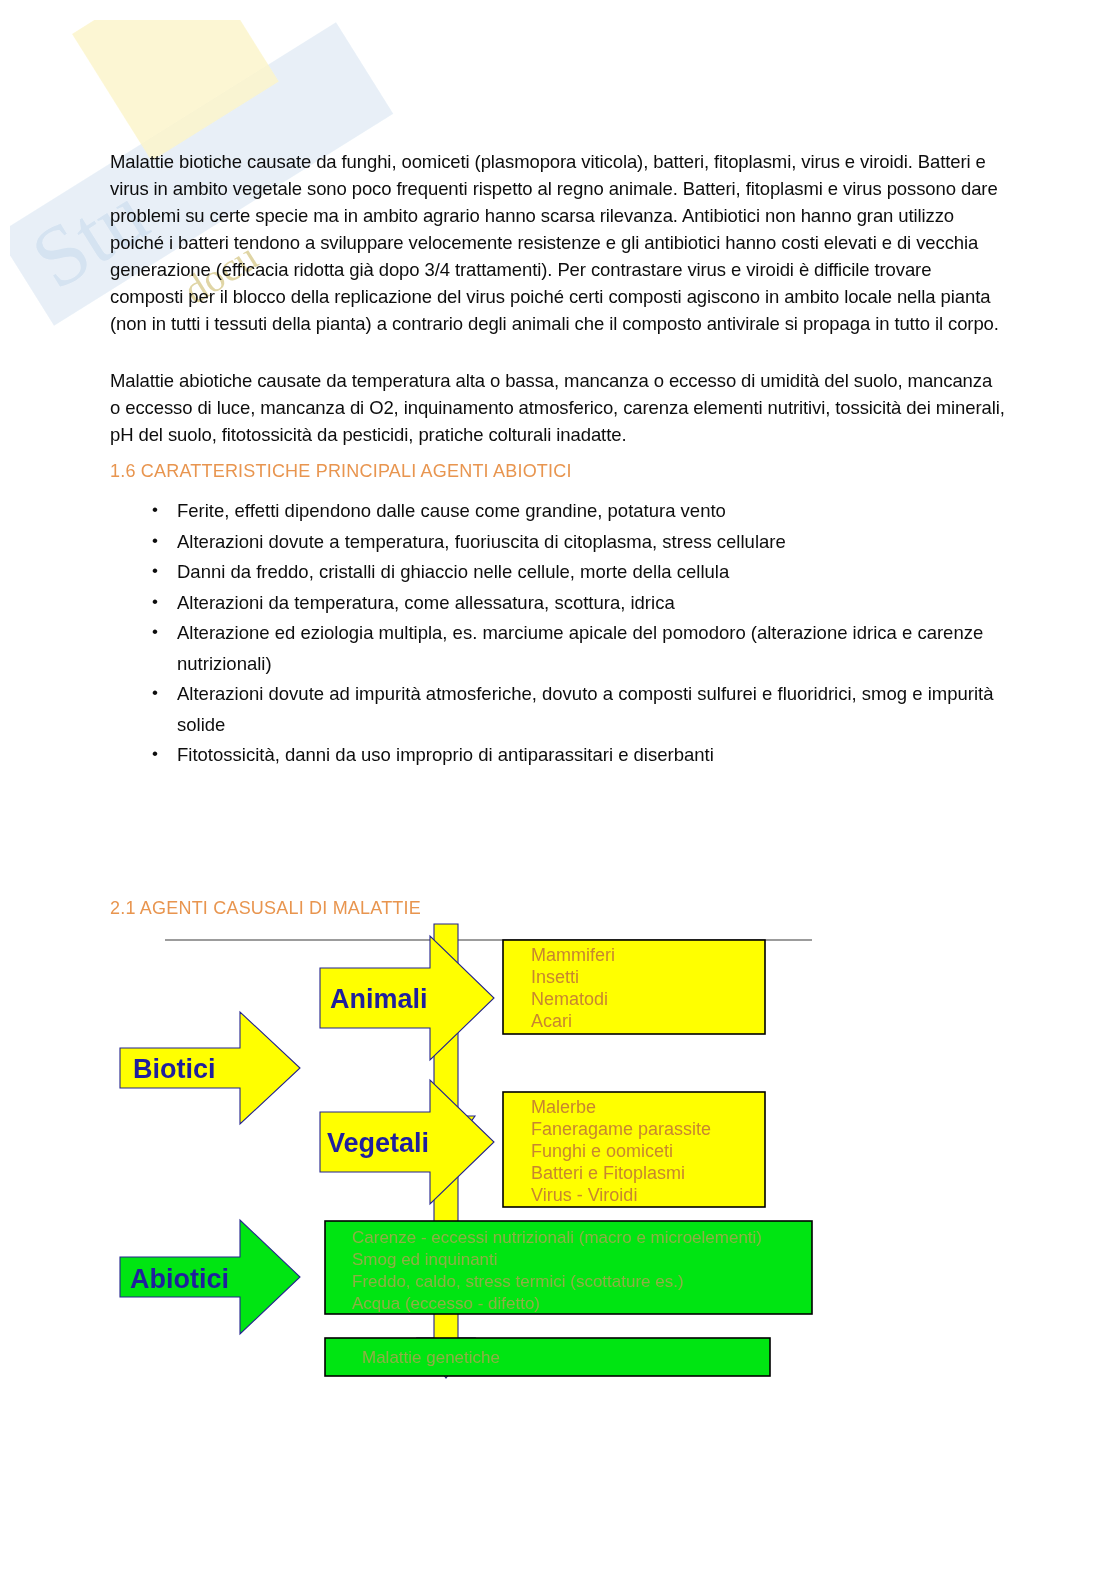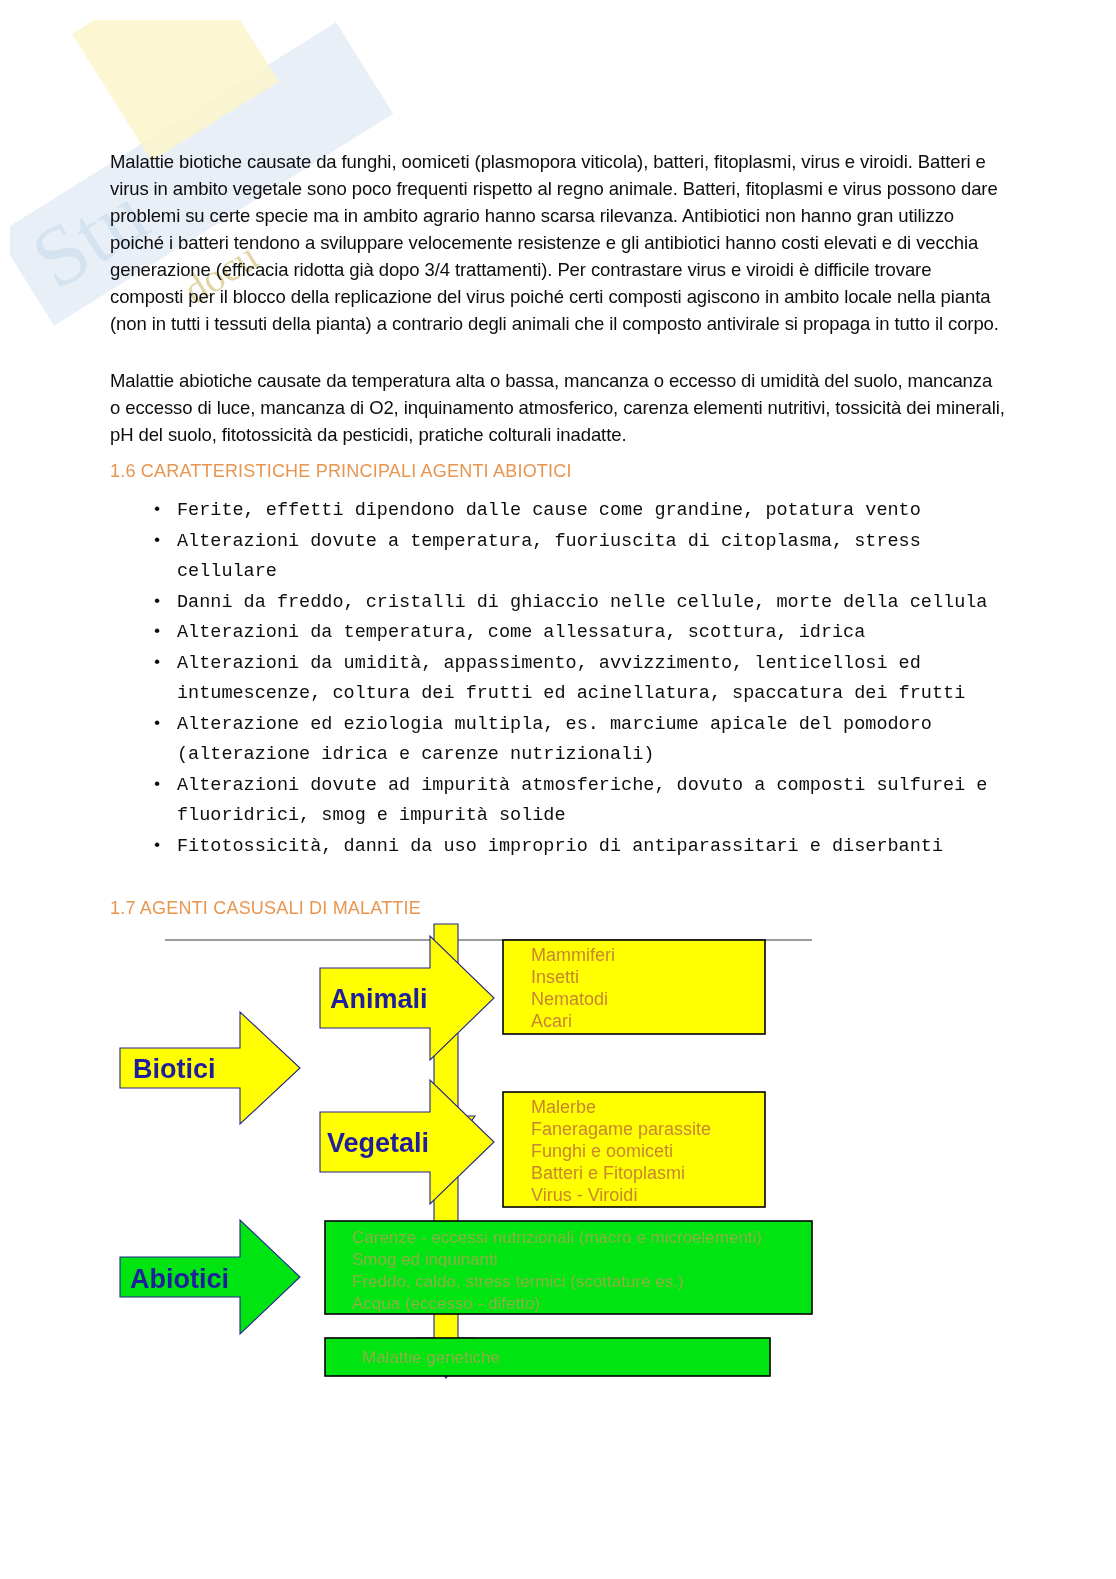--- a/index.html
+++ b/index.html
@@ -60,21 +60,20 @@
   #heading-17 { top: 898px; }
 
   #bullets {
     position: absolute;
     left: 110px;
     top: 496px;
     width: 900px;
     margin: 0;
     padding: 0;
     list-style: none;
-    font-family: Liberation Mono, monospace;
   }
   #bullets li {
     position: relative;
     padding-left: 67px;
     font-size: 18.5px;
     line-height: 30.5px;
     color: #0d0d0d;
     margin-bottom: 0;
   }
   #bullets li::before {
@@ -155,27 +154,26 @@
 
   <p class="para" id="para-2">Malattie abiotiche causate da temperatura alta o bassa, mancanza o eccesso di umidità del suolo, mancanza o eccesso di luce, mancanza di O2, inquinamento atmosferico, carenza elementi nutritivi, tossicità dei minerali, pH del suolo, fitotossicità da pesticidi, pratiche colturali inadatte.</p>
 
   <div class="heading" id="heading-16">1.6 CARATTERISTICHE PRINCIPALI AGENTI ABIOTICI</div>
 
   <ul id="bullets">
     <li>Ferite, effetti dipendono dalle cause come grandine, potatura vento</li>
     <li>Alterazioni dovute a temperatura, fuoriuscita di citoplasma, stress cellulare</li>
     <li>Danni da freddo, cristalli di ghiaccio nelle cellule, morte della cellula</li>
     <li>Alterazioni da temperatura, come allessatura, scottura, idrica</li>
-    <li>Alterazioni da umidità, appassimento, avvizzimento, lenticellosi ed intumescenze, coltura dei frutti ed acinellatura, spaccatura dei frutti</li>
     <li>Alterazione ed eziologia multipla, es. marciume apicale del pomodoro (alterazione idrica e carenze nutrizionali)</li>
     <li>Alterazioni dovute ad impurità atmosferiche, dovuto a composti sulfurei e fluoridrici, smog e impurità solide</li>
     <li>Fitotossicità, danni da uso improprio di antiparassitari e diserbanti</li>
   </ul>
 
-  <div class="heading" id="heading-17">1.7 AGENTI CASUSALI DI MALATTIE</div>
+  <div class="heading" id="heading-17">2.1 AGENTI CASUSALI DI MALATTIE</div>
 
   <div id="diagram">
     <svg width="1116" height="480" viewBox="0 0 1116 480" xmlns="http://www.w3.org/2000/svg">
 
       <line class="rule-line" x1="165" y1="20" x2="812" y2="20"></line>
 
       <polygon class="arrow-shape" points="441,8 451,8 451,198 466,198 441,232 416,198 431,198 431,8" transform="translate(0,0)" style="display:none"></polygon>
 
       <polygon class="arrow-shape" points="434,4 458,4 458,196 475,196 446,236 417,196 434,196"></polygon>
 

